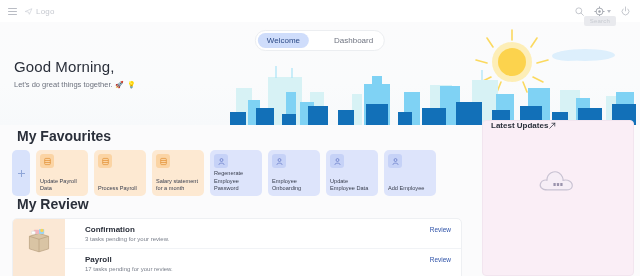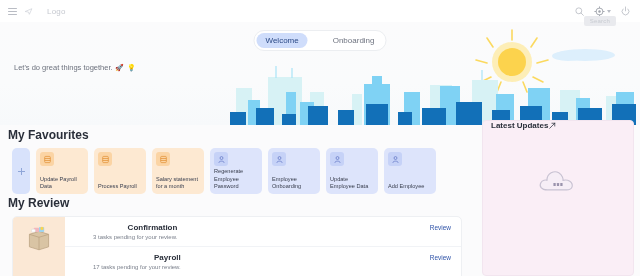--- a/index.html
+++ b/index.html
@@ -17,21 +17,21 @@
     background: #ffffff;
     display: flex; align-items: center;
     z-index: 40;
   }
   .tb-left { display: flex; align-items: center; gap: 7px; padding-left: 8px; }
   .burger { display: flex; flex-direction: column; justify-content: space-between; width: 9px; height: 7px; cursor: pointer; }
   .burger i { display: block; height: 1px; background: #b9bcc4; border-radius: 1px; }
   .burger i:nth-child(1) { width: 9px; }
   .burger i:nth-child(2) { width: 9px; }
   .burger i:nth-child(3) { width: 9px; }
-  .logo-wrap { display: flex; align-items: center; gap: 14px; }
+  .logo-wrap { display: flex; align-items: center; gap: 3px; }
   .logo-mark { width: 9px; height: 9px; }
   .logo-text { font-size: 8px; color: #c6c9d0; letter-spacing: .2px; }
 
   .tb-right { margin-left: auto; display: flex; align-items: center; gap: 9px; padding-right: 9px; }
   .tb-ic { width: 11px; height: 11px; display: block; cursor: pointer; }
   .gear-grp { display: flex; align-items: center; gap: 2px; cursor: pointer; }
   .chev { width: 0; height: 0; border-left: 2.5px solid transparent; border-right: 2.5px solid transparent; border-top: 3px solid #b9bcc4; }
   .tooltip {
     position: absolute; top: 16px; right: 24px;
     background: #e9eaee; color: #c9ccd2;
@@ -56,21 +56,21 @@
   .tab { font-size: 8px; padding: 3px 9px; border-radius: 9px; color: #6f7480; cursor: pointer; white-space: nowrap; }
   .tab.active { background: #cfddfb; color: #2c4a86; }
 
   .greet { position: absolute; left: 14px; top: 36px; z-index: 15; }
   .greet-title { font-size: 15px; color: #2a2f3a; font-weight: 400; letter-spacing: .1px; }
   .greet-sub { margin-top: 5px; font-size: 7.5px; color: #6c717d; display: flex; align-items: center; gap: 3px; }
   .emj { font-size: 7px; }
 
   
   .fav { position: absolute; top: 128px; left: 0; width: 470px; z-index: 18; }
-  .sec-title { font-size: 12px; color: #2a2f3a; font-weight: bold; padding-left: 8px; }
+  .sec-title { font-size: 14px; color: #2a2f3a; font-weight: bold; padding-left: 17px; }
   .fav-row { display: flex; align-items: stretch; gap: 6px; padding-left: 12px; margin-top: 6px; }
   .fav-add {
     width: 18px; height: 46px; border-radius: 5px;
     background: #d8e2fb; display: flex; align-items: center; justify-content: center;
     cursor: pointer; flex: none;
   }
   .plus { position: relative; width: 7px; height: 7px; }
   .plus::before, .plus::after { content: ""; position: absolute; background: #8fa6d8; }
   .plus::before { left: 3px; top: 0; width: 1px; height: 7px; }
   .plus::after { top: 3px; left: 0; height: 1px; width: 7px; }
@@ -98,21 +98,21 @@
     background: #ffffff; border: 1px solid #eef0f3; border-radius: 5px;
     display: flex; overflow: hidden;
   }
   .task-art {
     width: 52px; background: #fbe8d5; flex: none;
     display: flex; align-items: flex-start; justify-content: center; padding-top: 7px;
   }
   .task-list { flex: 1; }
   .task-row {
     display: flex; align-items: flex-start; justify-content: space-between;
-    padding: 6px 10px 6px 28px; border-bottom: 1px solid #f1f3f6; text-align: right;
+    padding: 6px 10px 6px 20px; border-bottom: 1px solid #f1f3f6;
   }
   .task-name { font-size: 8px; color: #2a2f3a; font-weight: bold; }
   .task-desc { font-size: 6px; color: #7b808c; margin-top: 2px; }
   .task-review { font-size: 6.5px; color: #2f53a8; cursor: pointer; padding-top: 1px; }
 
   
   .updates {
     position: absolute; top: 120px; left: 482px; width: 152px; height: 156px;
     background: #faeef6; border: 1px solid #f2e5ef; border-radius: 4px;
     z-index: 25; overflow: hidden;
@@ -233,24 +233,25 @@
 
       <g stroke="#a9e4f7" stroke-width="1.2">
         <line x1="276" y1="44" x2="276" y2="56"></line>
         <line x1="292" y1="46" x2="292" y2="56"></line>
         <line x1="482" y1="48" x2="482" y2="58"></line>
       </g>
     </svg>
 
     <div class="tabs">
       <div class="tab active">Welcome</div>
-      <div class="tab">Onboarding</div>
+      <div class="tab">Dashboard</div>
     </div>
 
     <div class="greet">
+      <div class="greet-title">Good Morning,</div>
       <div class="greet-sub">
         <span>Let's do great things together.</span>
         <span class="emj">🚀</span>
         <span class="emj">💡</span>
       </div>
     </div>
   </div>
 
   <div class="fav">
     <div class="sec-title">My Favourites</div>

